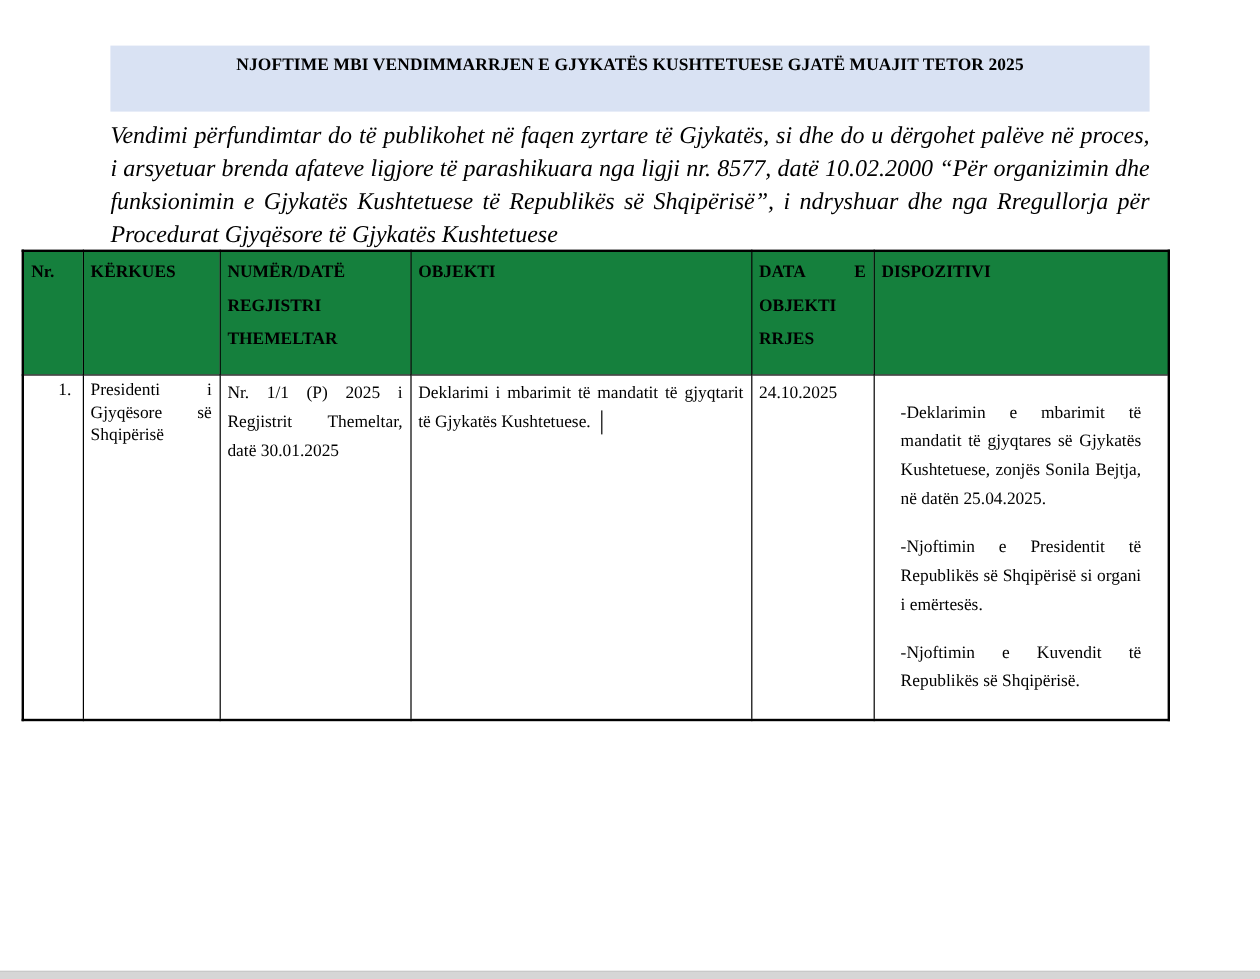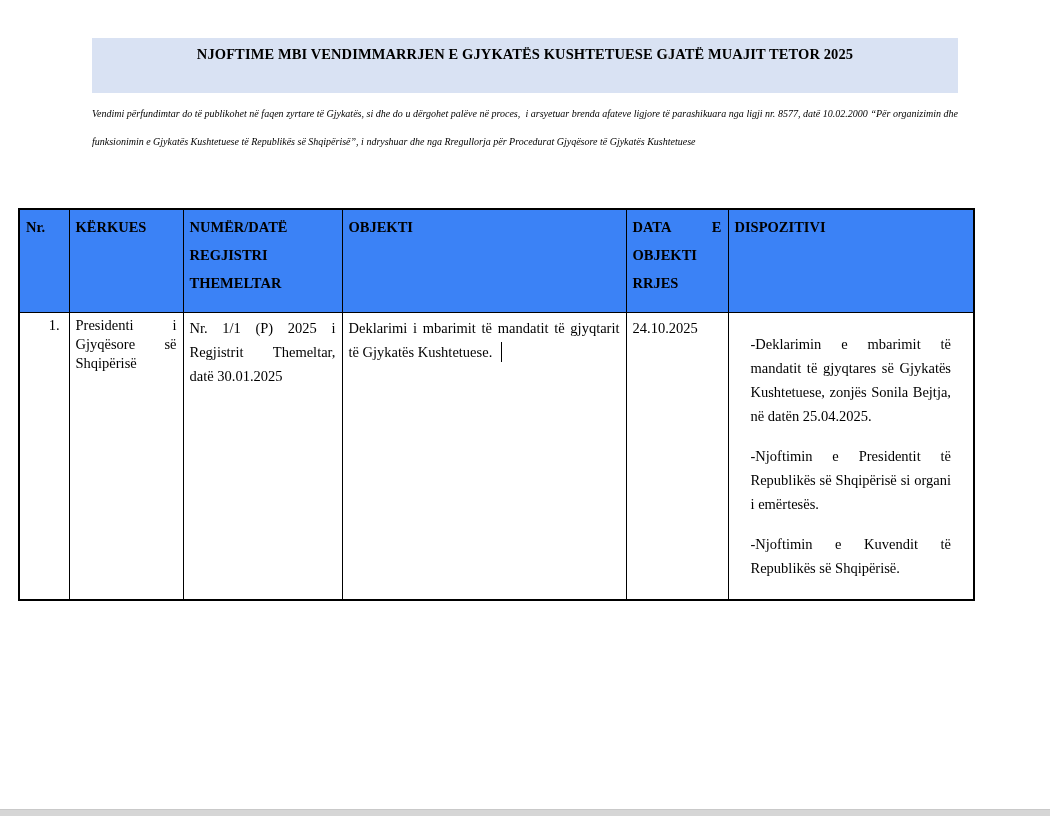--- a/index.html
+++ b/index.html
@@ -38,21 +38,21 @@
   }
 
   
   .intro {
     position: absolute;
     left: 92px;
     top: 100px;
     width: 866px;
     margin: 0;
     font-style: italic;
-    font-size: 10px;
+    font-size: 20px;
     line-height: 27.5px;
     text-align: justify;
     white-space: pre-wrap;
   }
 
   
   table.decisions {
     position: absolute;
     left: 18px;
     top: 208px;
@@ -65,21 +65,21 @@
   table.decisions td {
     border: 1.4px solid #000000;
     vertical-align: top;
     box-sizing: border-box;
     font-size: 14.5px;
     padding: 3px 6px;
   }
   table.decisions th {
     font-weight: bold;
     text-align: left;
-    background: #3b82f6;
+    background: #15803d;
     height: 103px;
     line-height: 28px;
   }
   table.decisions tbody td {
     height: 245px;
     line-height: 24px;
     text-align: justify;
   }
   td.cell-nr {
     text-align: right !important;

